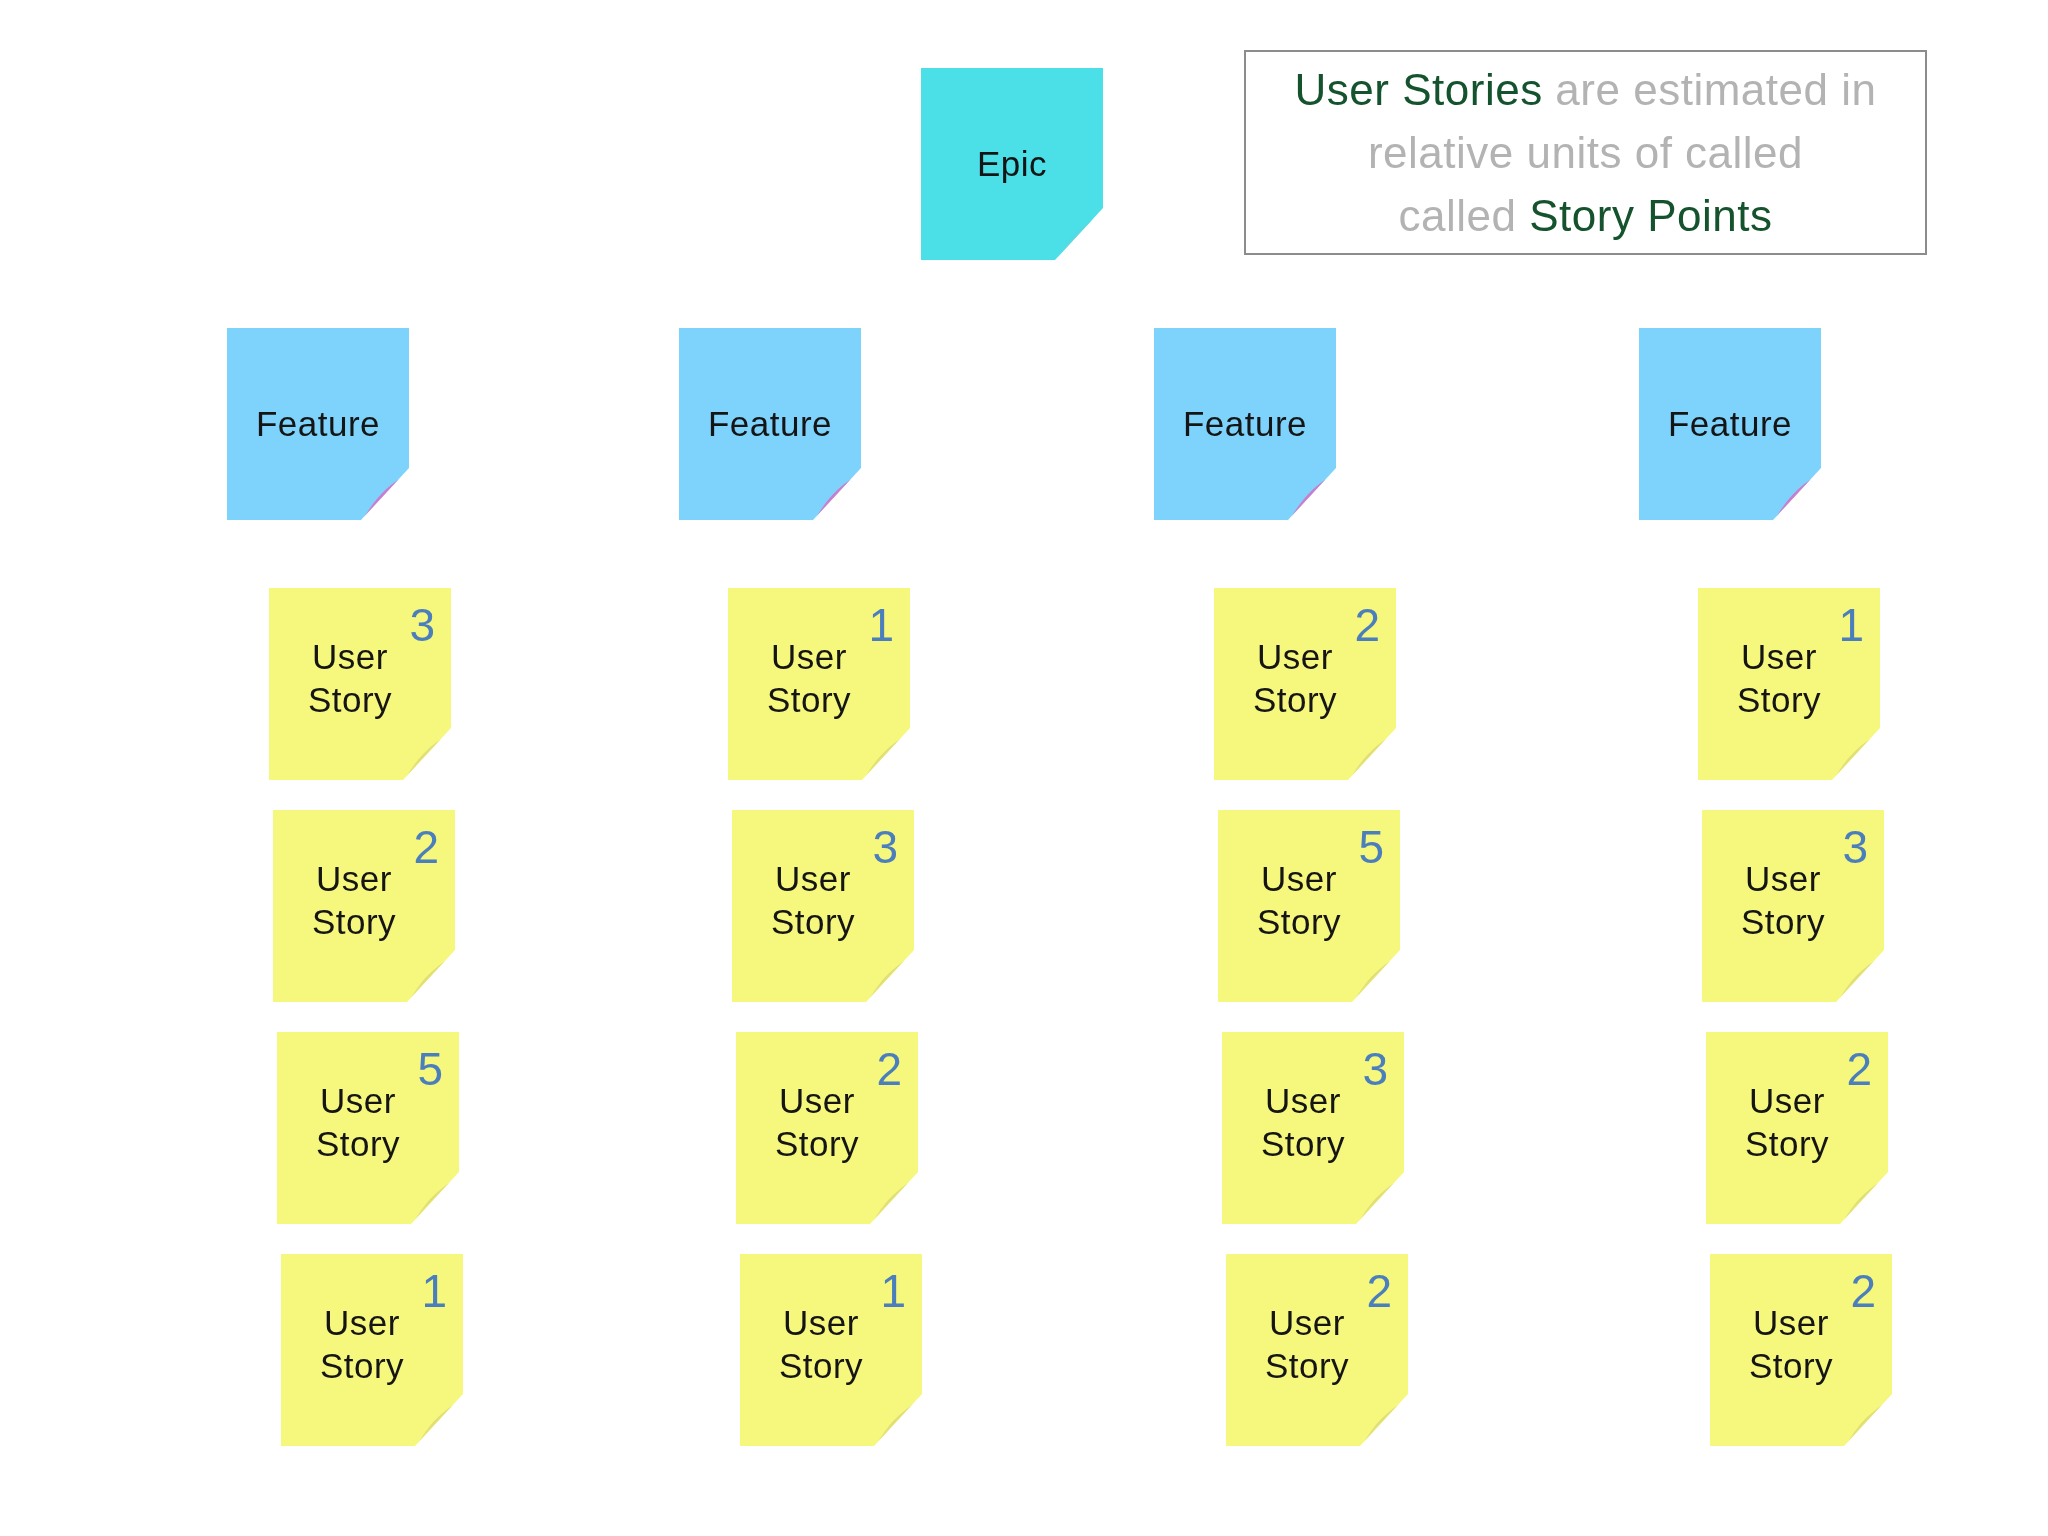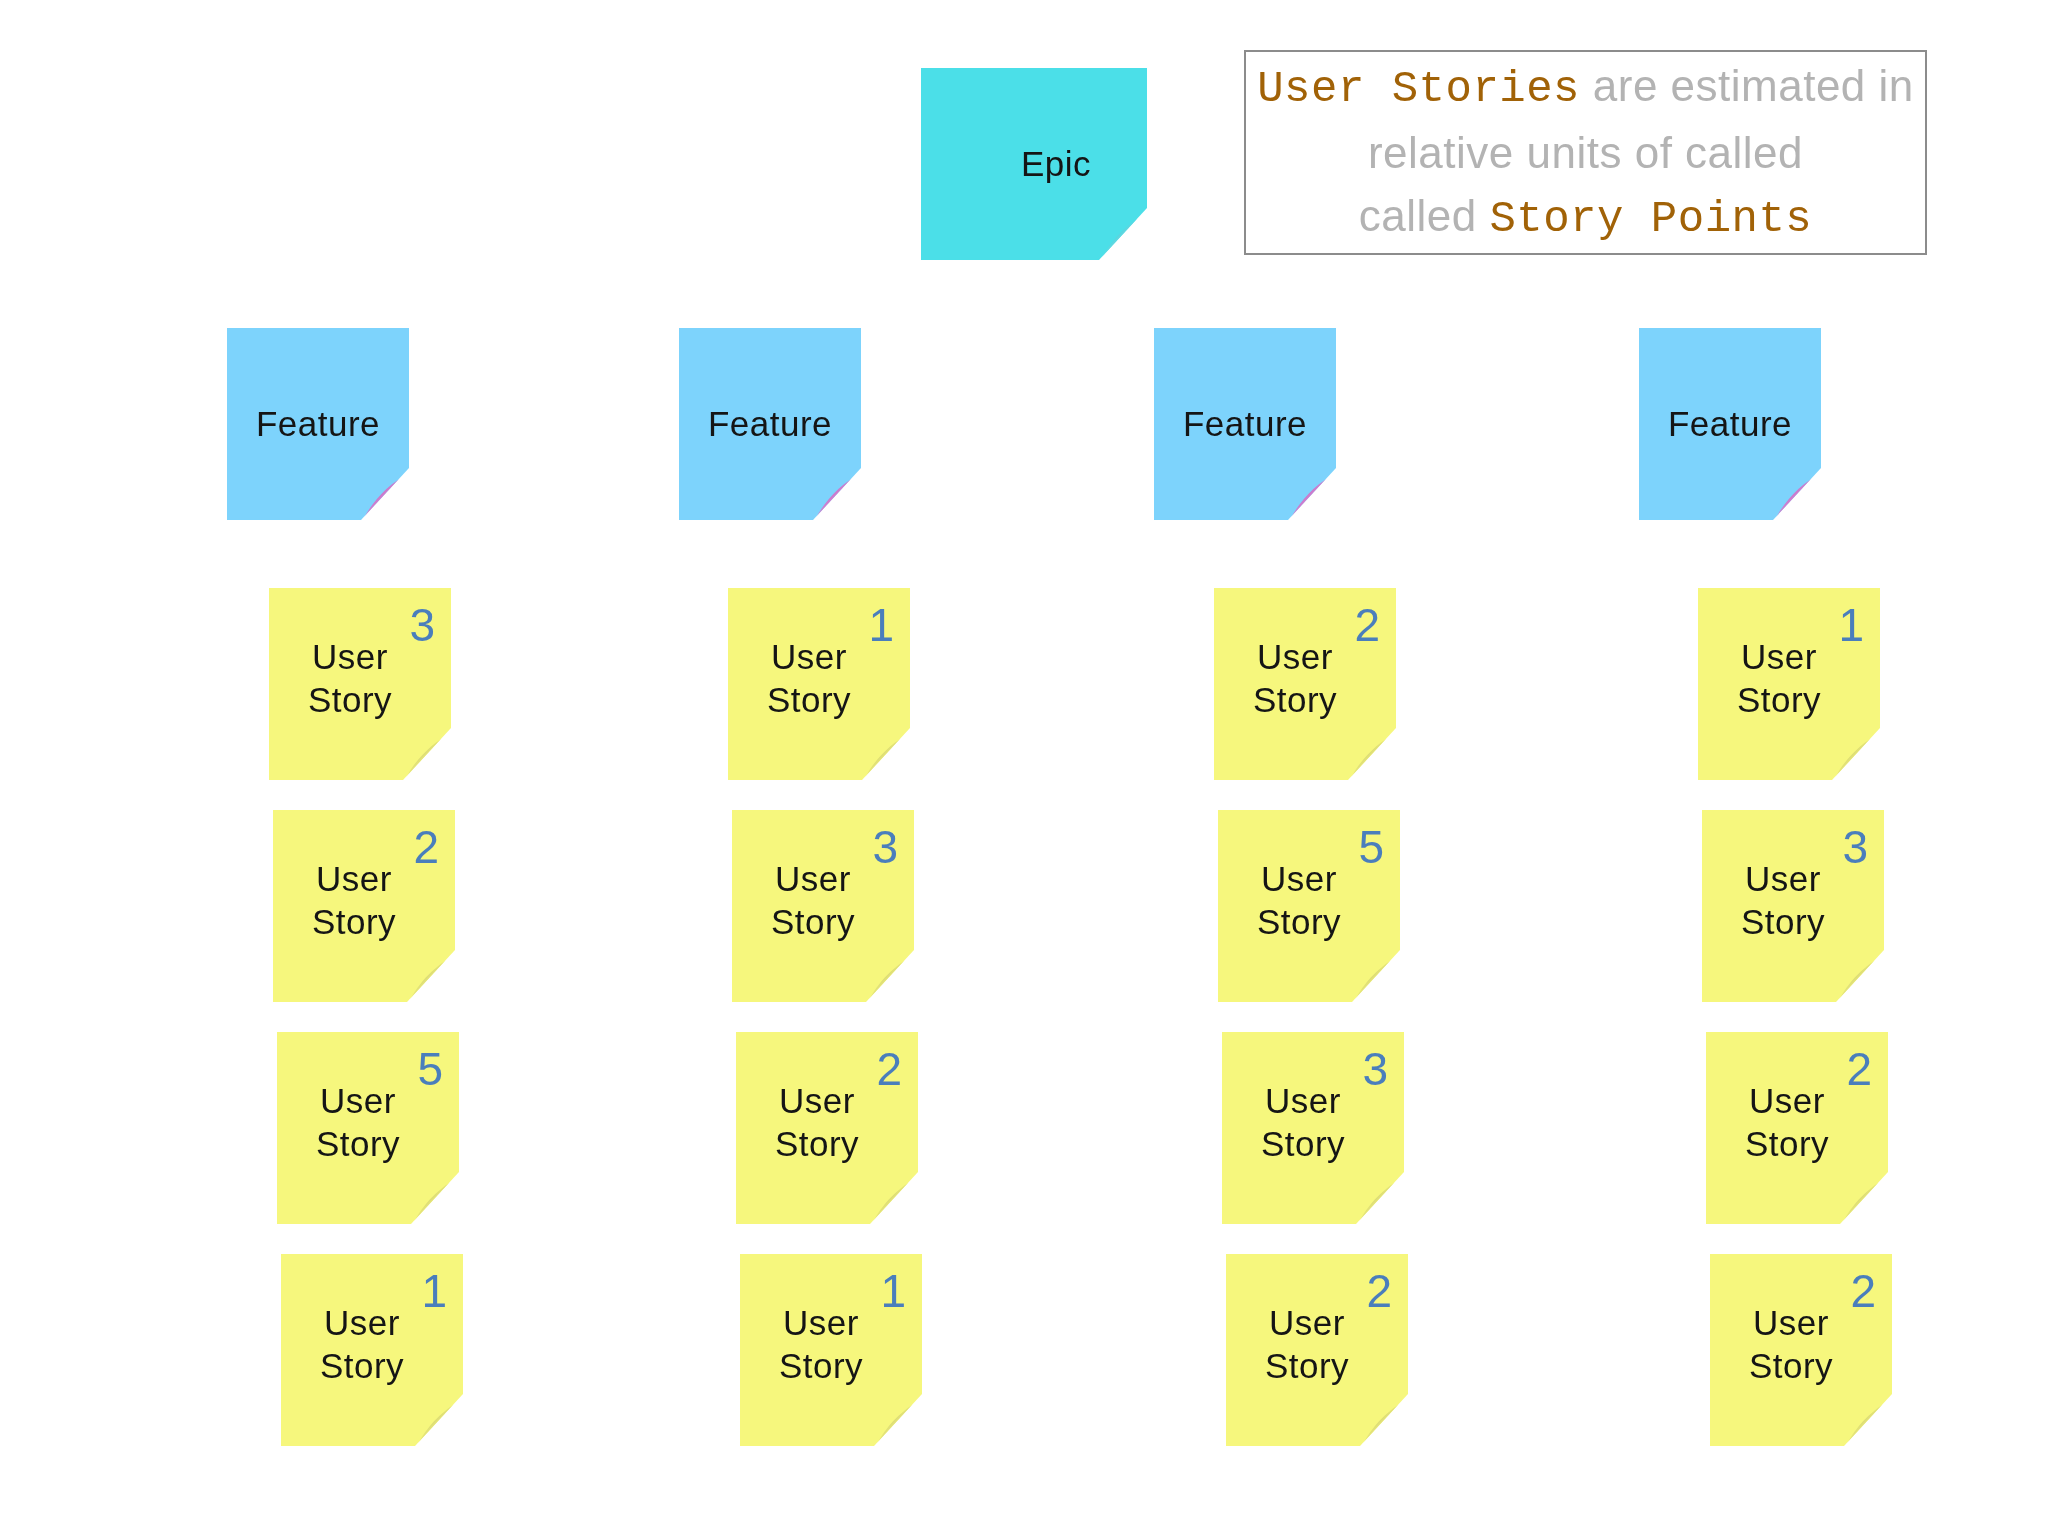--- a/index.html
+++ b/index.html
@@ -16,21 +16,21 @@
   
   .note {
     position: absolute;
     width: 182px;
     height: 192px;
     clip-path: polygon(0 0, 100% 0, 100% calc(100% - 52px), calc(100% - 48px) 100%, 0 100%);
     display: flex;
     align-items: center;
     justify-content: center;
   }
-  .note--epic    { background: #4BDFE8; padding-left: 44px; }
+  .note--epic    { background: #4BDFE8; }
   .note--feature { background: #7dd3fc; }
   .note--story   { background: #F6F77D; margin-left: 44px; }
 
   .note-label {
     font-size: 35px;
     line-height: 1.22;
     color: #151515;
     text-align: center;
     letter-spacing: 0.5px;
   }
@@ -72,21 +72,21 @@
     text-align: center;
     background: #ffffff;
   }
   .msg-line {
     font-size: 44px;
     line-height: 63px;
     font-weight: 300;
     letter-spacing: 0.5px;
     white-space: pre;
   }
-  .tone-dark  { color: #a16207; font-family: Liberation Mono, monospace; }
+  .tone-dark  { color: #14532d; }
   .tone-light { color: #B3B3B3; text-align: right; }
 
   .svg-defs { position:absolute; width:0; height:0; }
 </style>
 </head>
 <body>
 
 <svg class="svg-defs" aria-hidden="true">
   <defs>
     <linearGradient id="fold-epic" x1="0" y1="0" x2="1" y2="1">

